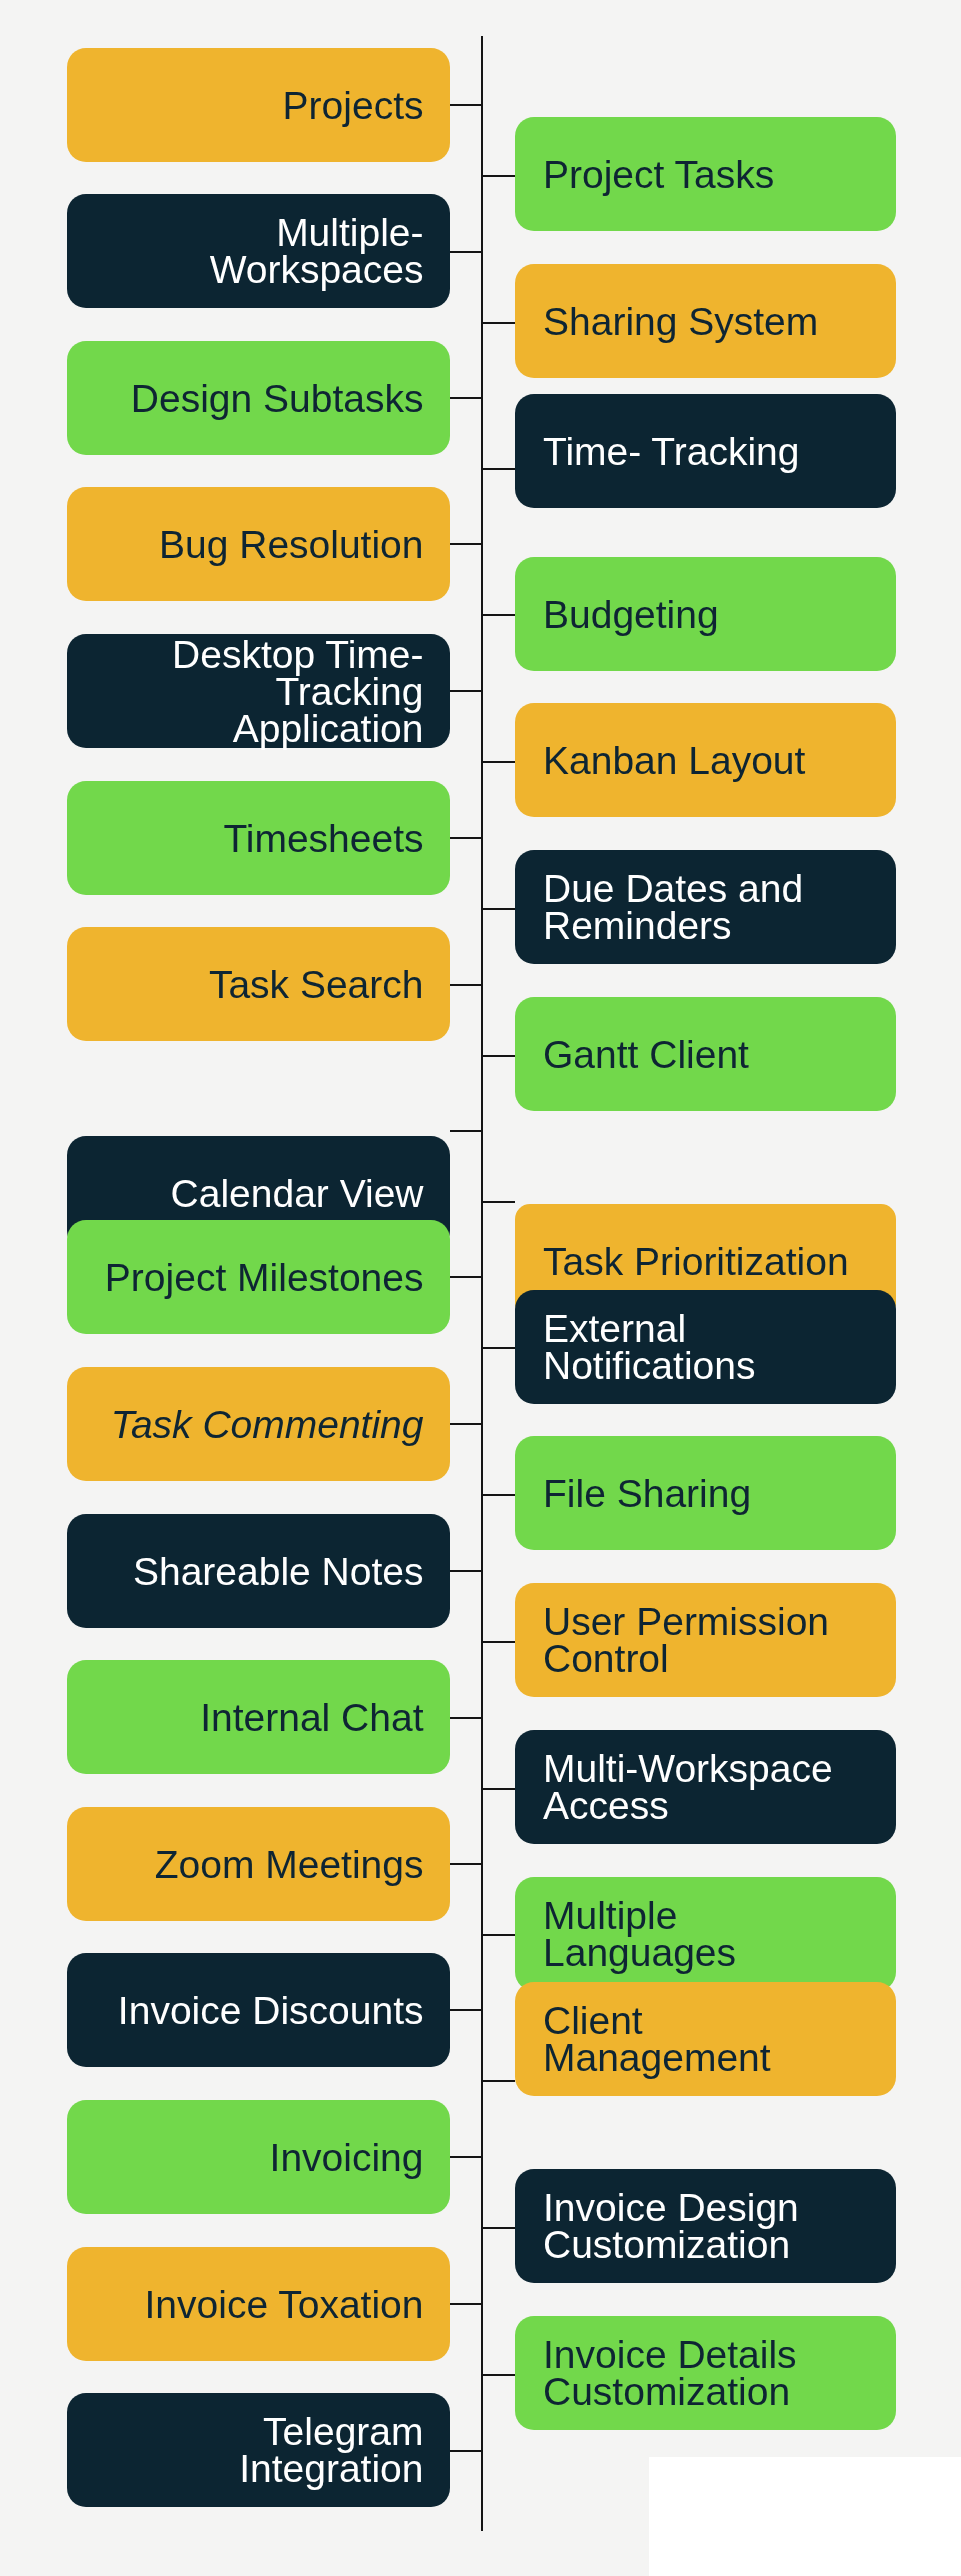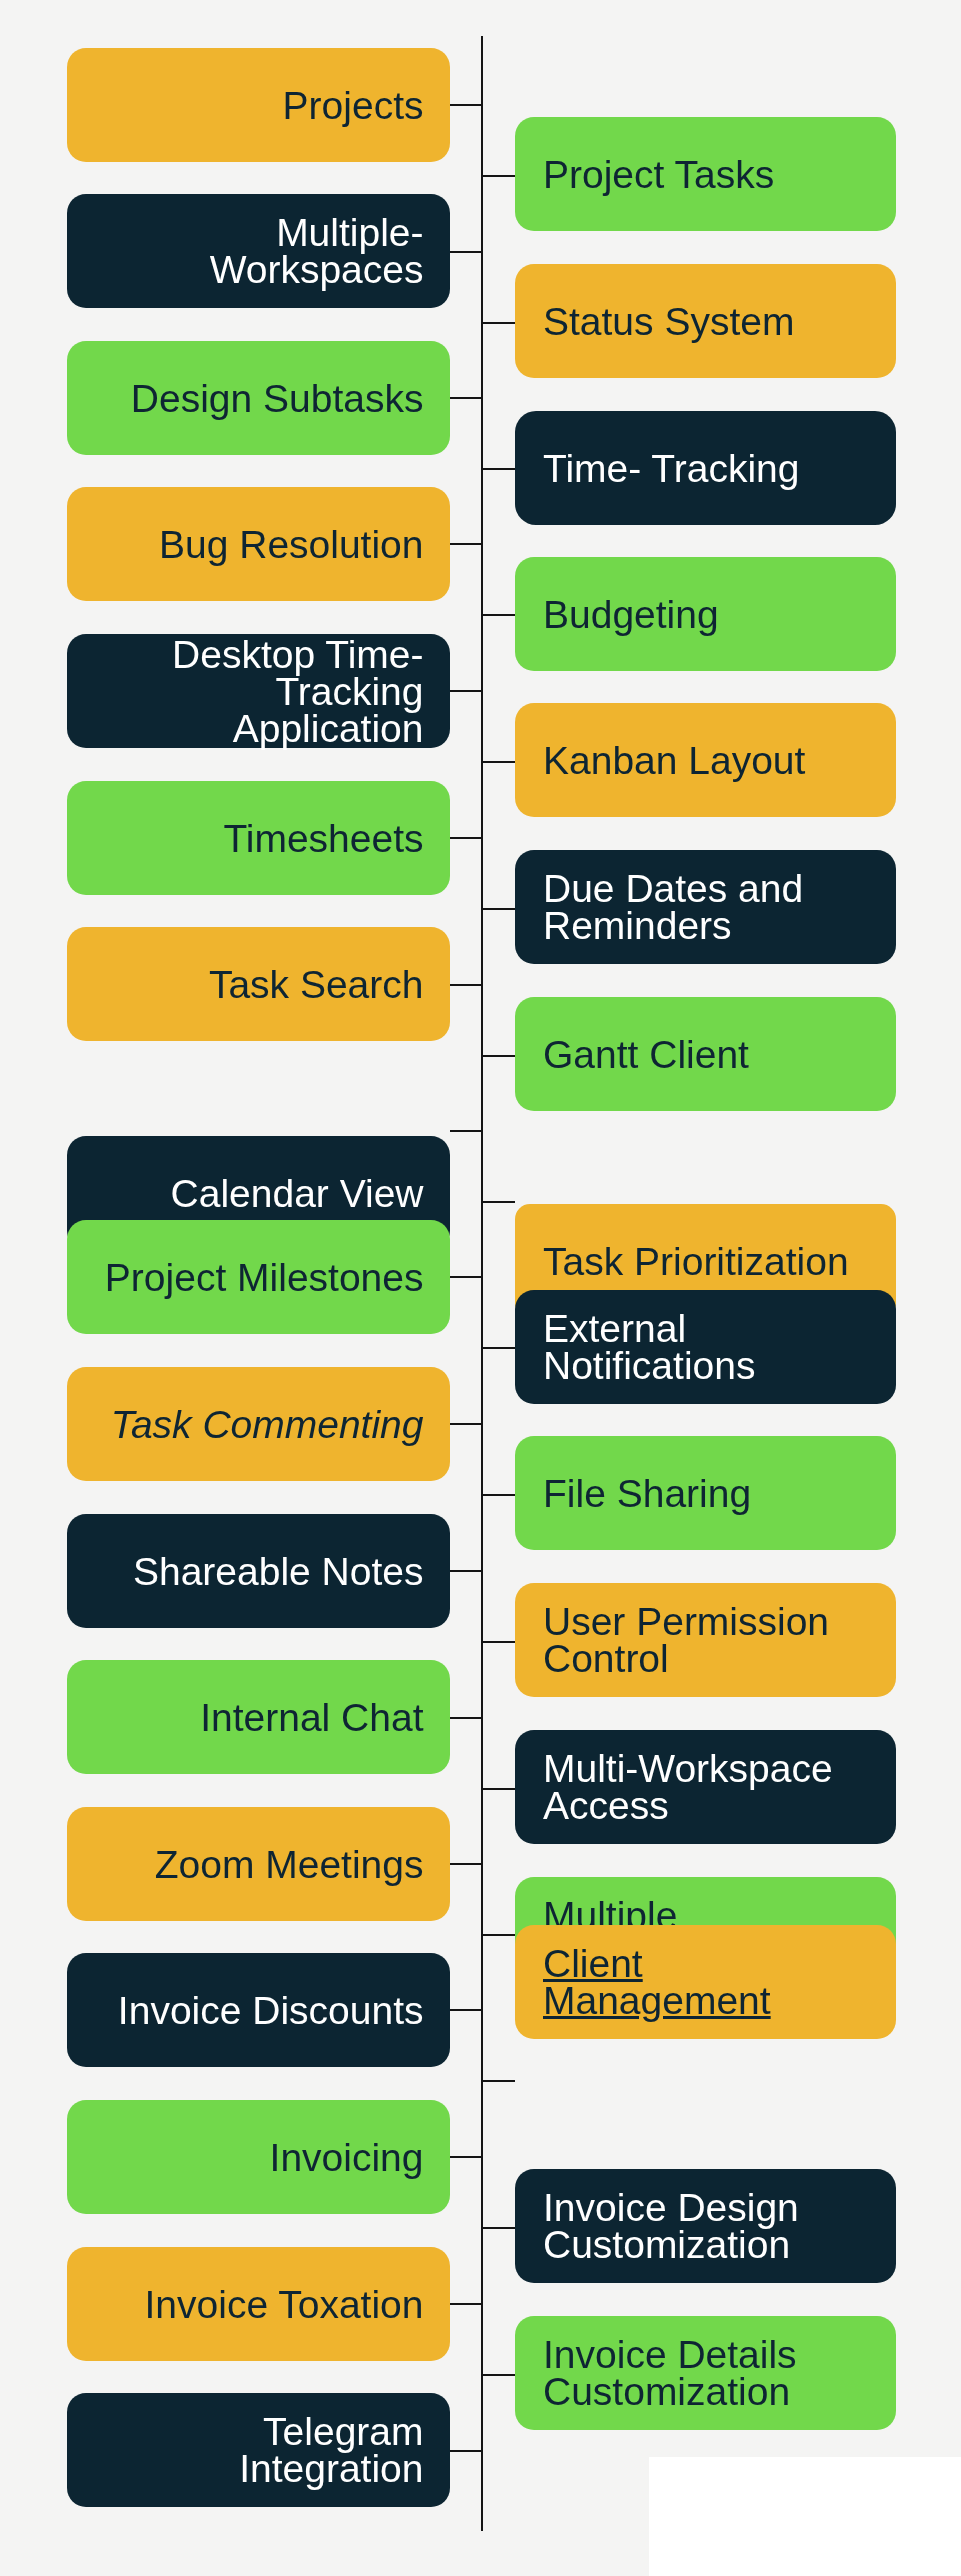--- a/index.html
+++ b/index.html
@@ -156,23 +156,23 @@
       <div class="box side-left c-orange" style="top: 2247px;">
         <span>Invoice Toxation</span>
       </div>
       <div class="box side-left c-navy" style="top: 2393px;">
         <span>Telegram Integration</span>
       </div>
       <div class="box side-right c-green" style="top: 117px;">
         <span>Project Tasks</span>
       </div>
       <div class="box side-right c-orange" style="top: 264px;">
-        <span>Status System</span>
-      </div>
-      <div class="box side-right c-navy" style="top: 411px; border-radius: 21px;">
+        <span>Sharing System</span>
+      </div>
+      <div class="box side-right c-navy" style="top: 394px;">
         <span>Time- Tracking</span>
       </div>
       <div class="box side-right c-green" style="top: 557px;">
         <span>Budgeting</span>
       </div>
       <div class="box side-right c-orange" style="top: 703px;">
         <span>Kanban Layout</span>
       </div>
       <div class="box side-right c-navy" style="top: 850px;">
         <span>Due Dates and Reminders</span>
@@ -191,21 +191,21 @@
       </div>
       <div class="box side-right c-orange" style="top: 1583px;">
         <span>User Permission Control</span>
       </div>
       <div class="box side-right c-navy" style="top: 1730px;">
         <span>Multi-Workspace Access</span>
       </div>
       <div class="box side-right c-green" style="top: 1877px;">
         <span>Multiple Languages</span>
       </div>
-      <div class="box side-right c-orange" style="top: 1925px; text-decoration: underline;">
+      <div class="box side-right c-orange" style="top: 1982px;">
         <span>Client Management</span>
       </div>
       <div class="box side-right c-navy" style="top: 2169px;">
         <span>Invoice Design Customization</span>
       </div>
       <div class="box side-right c-green" style="top: 2316px;">
         <span>Invoice Details Customization</span>
       </div>
     </div>
   <div class="patch"></div>

